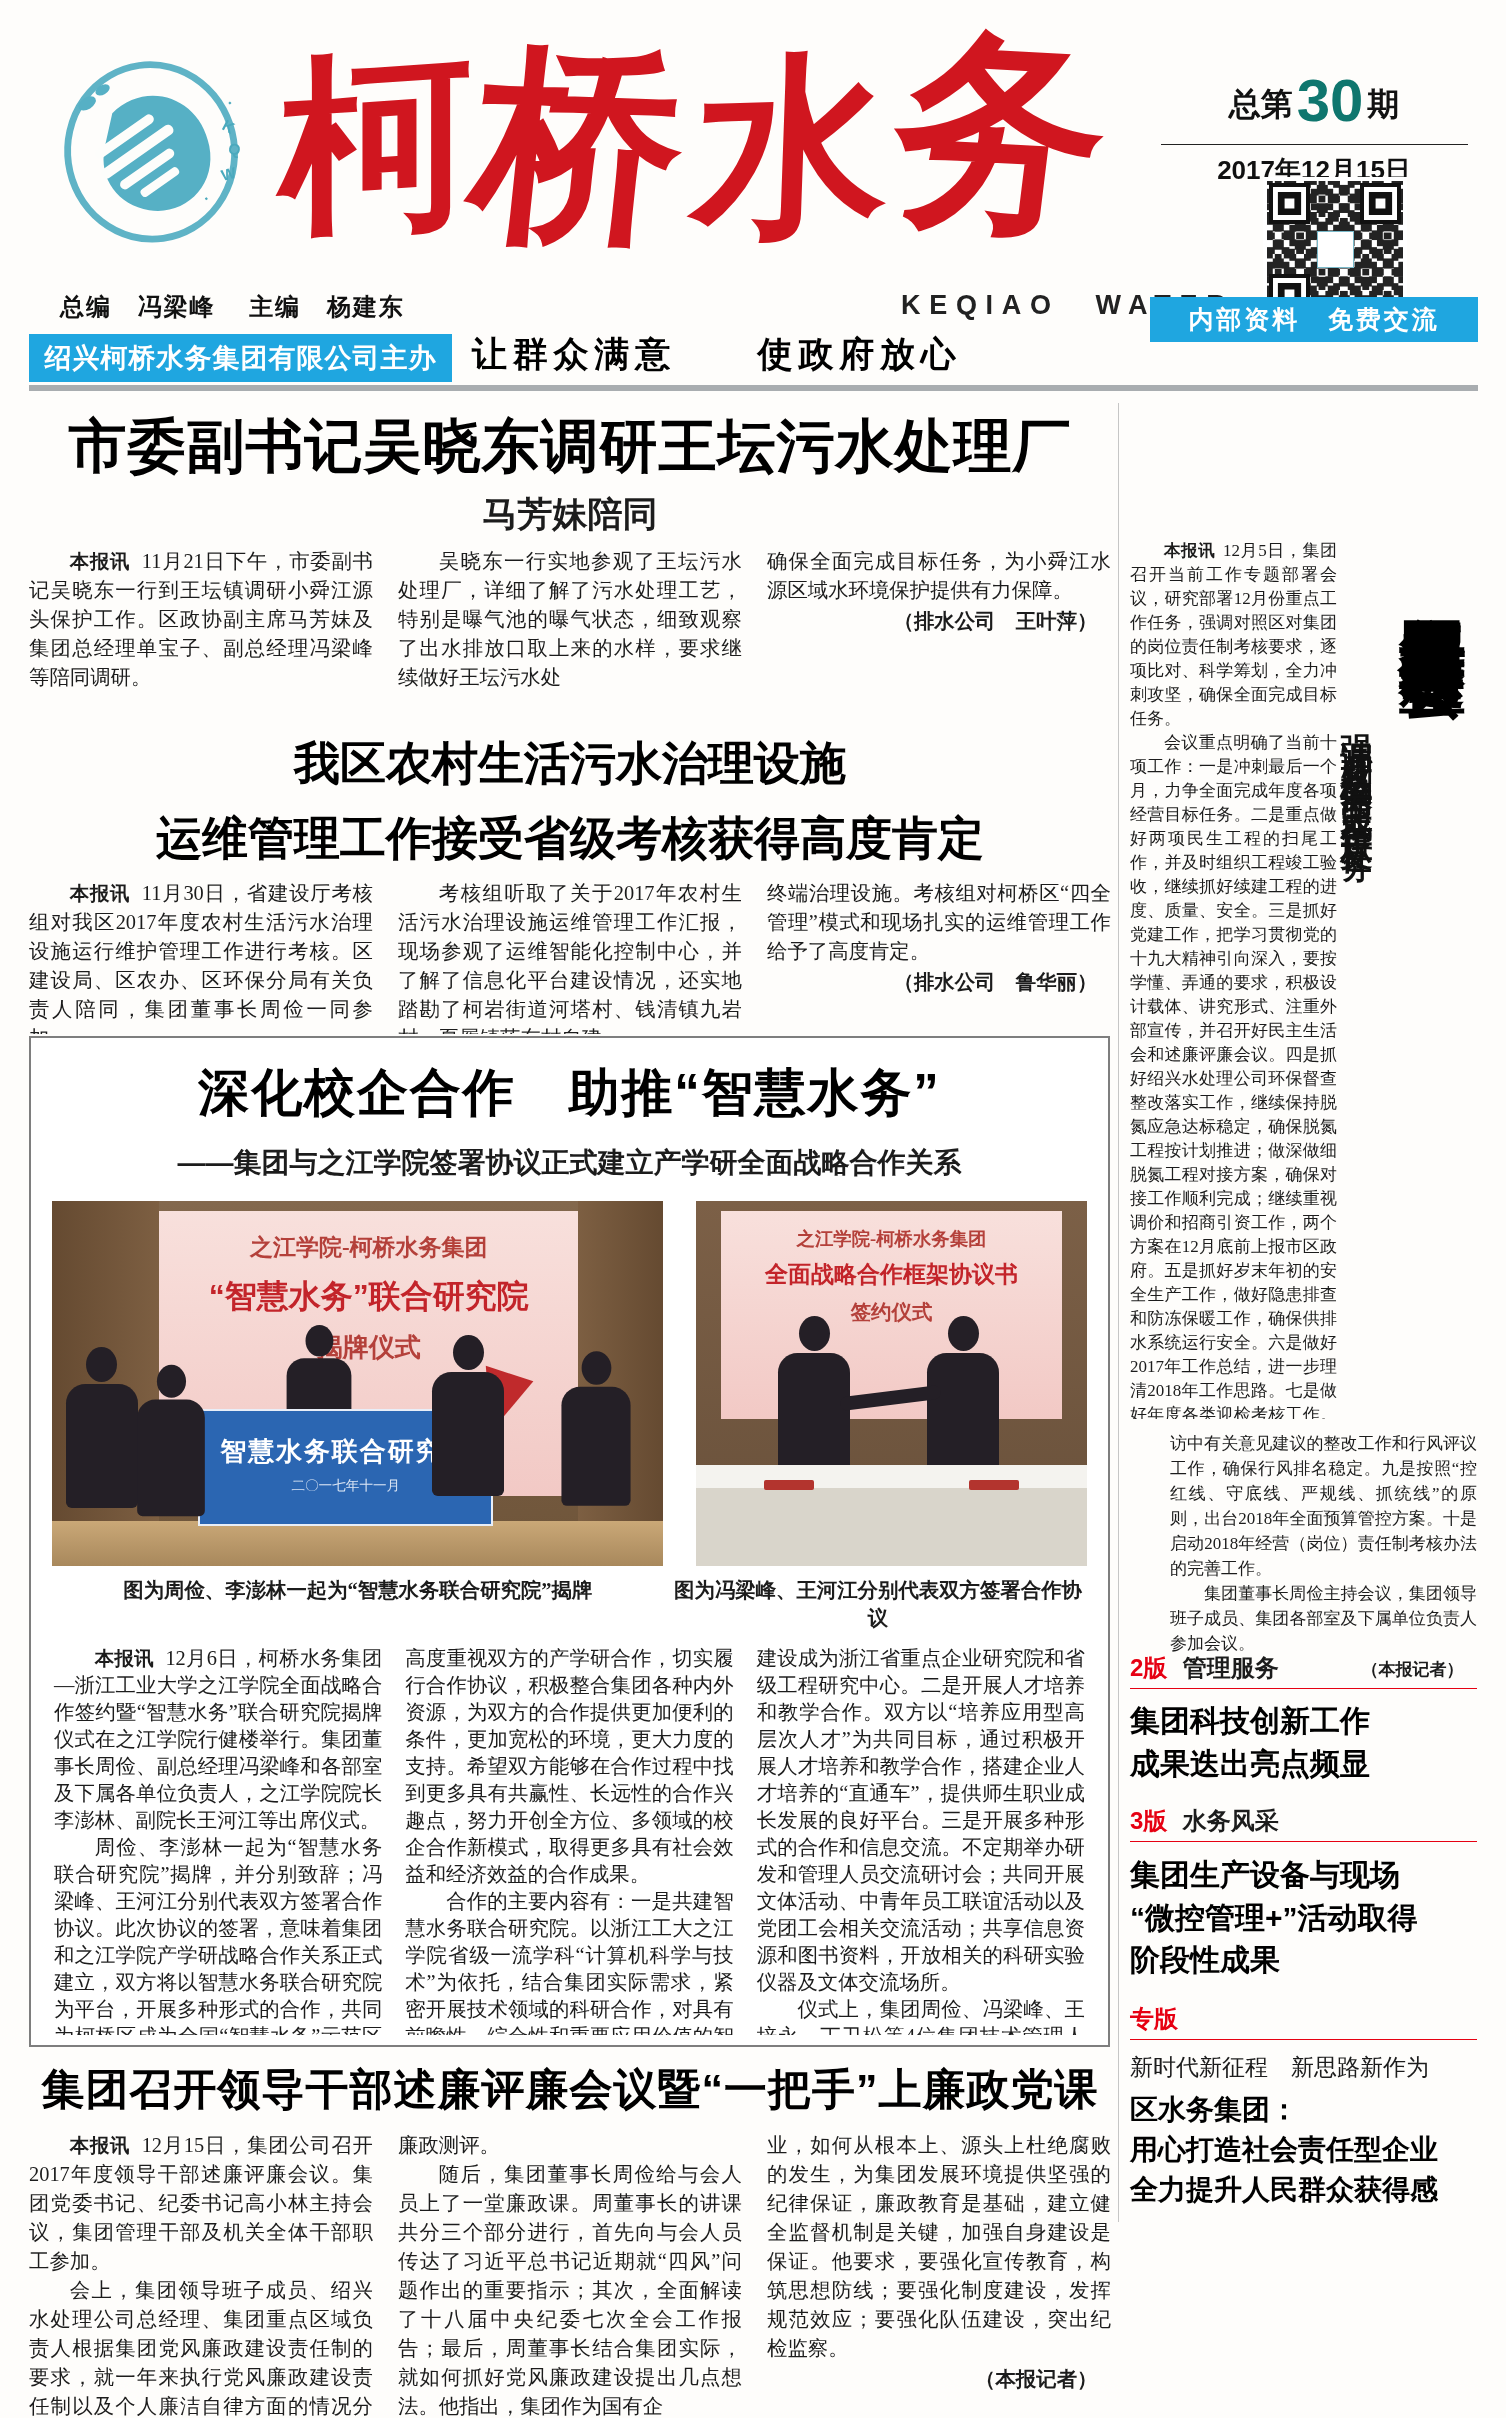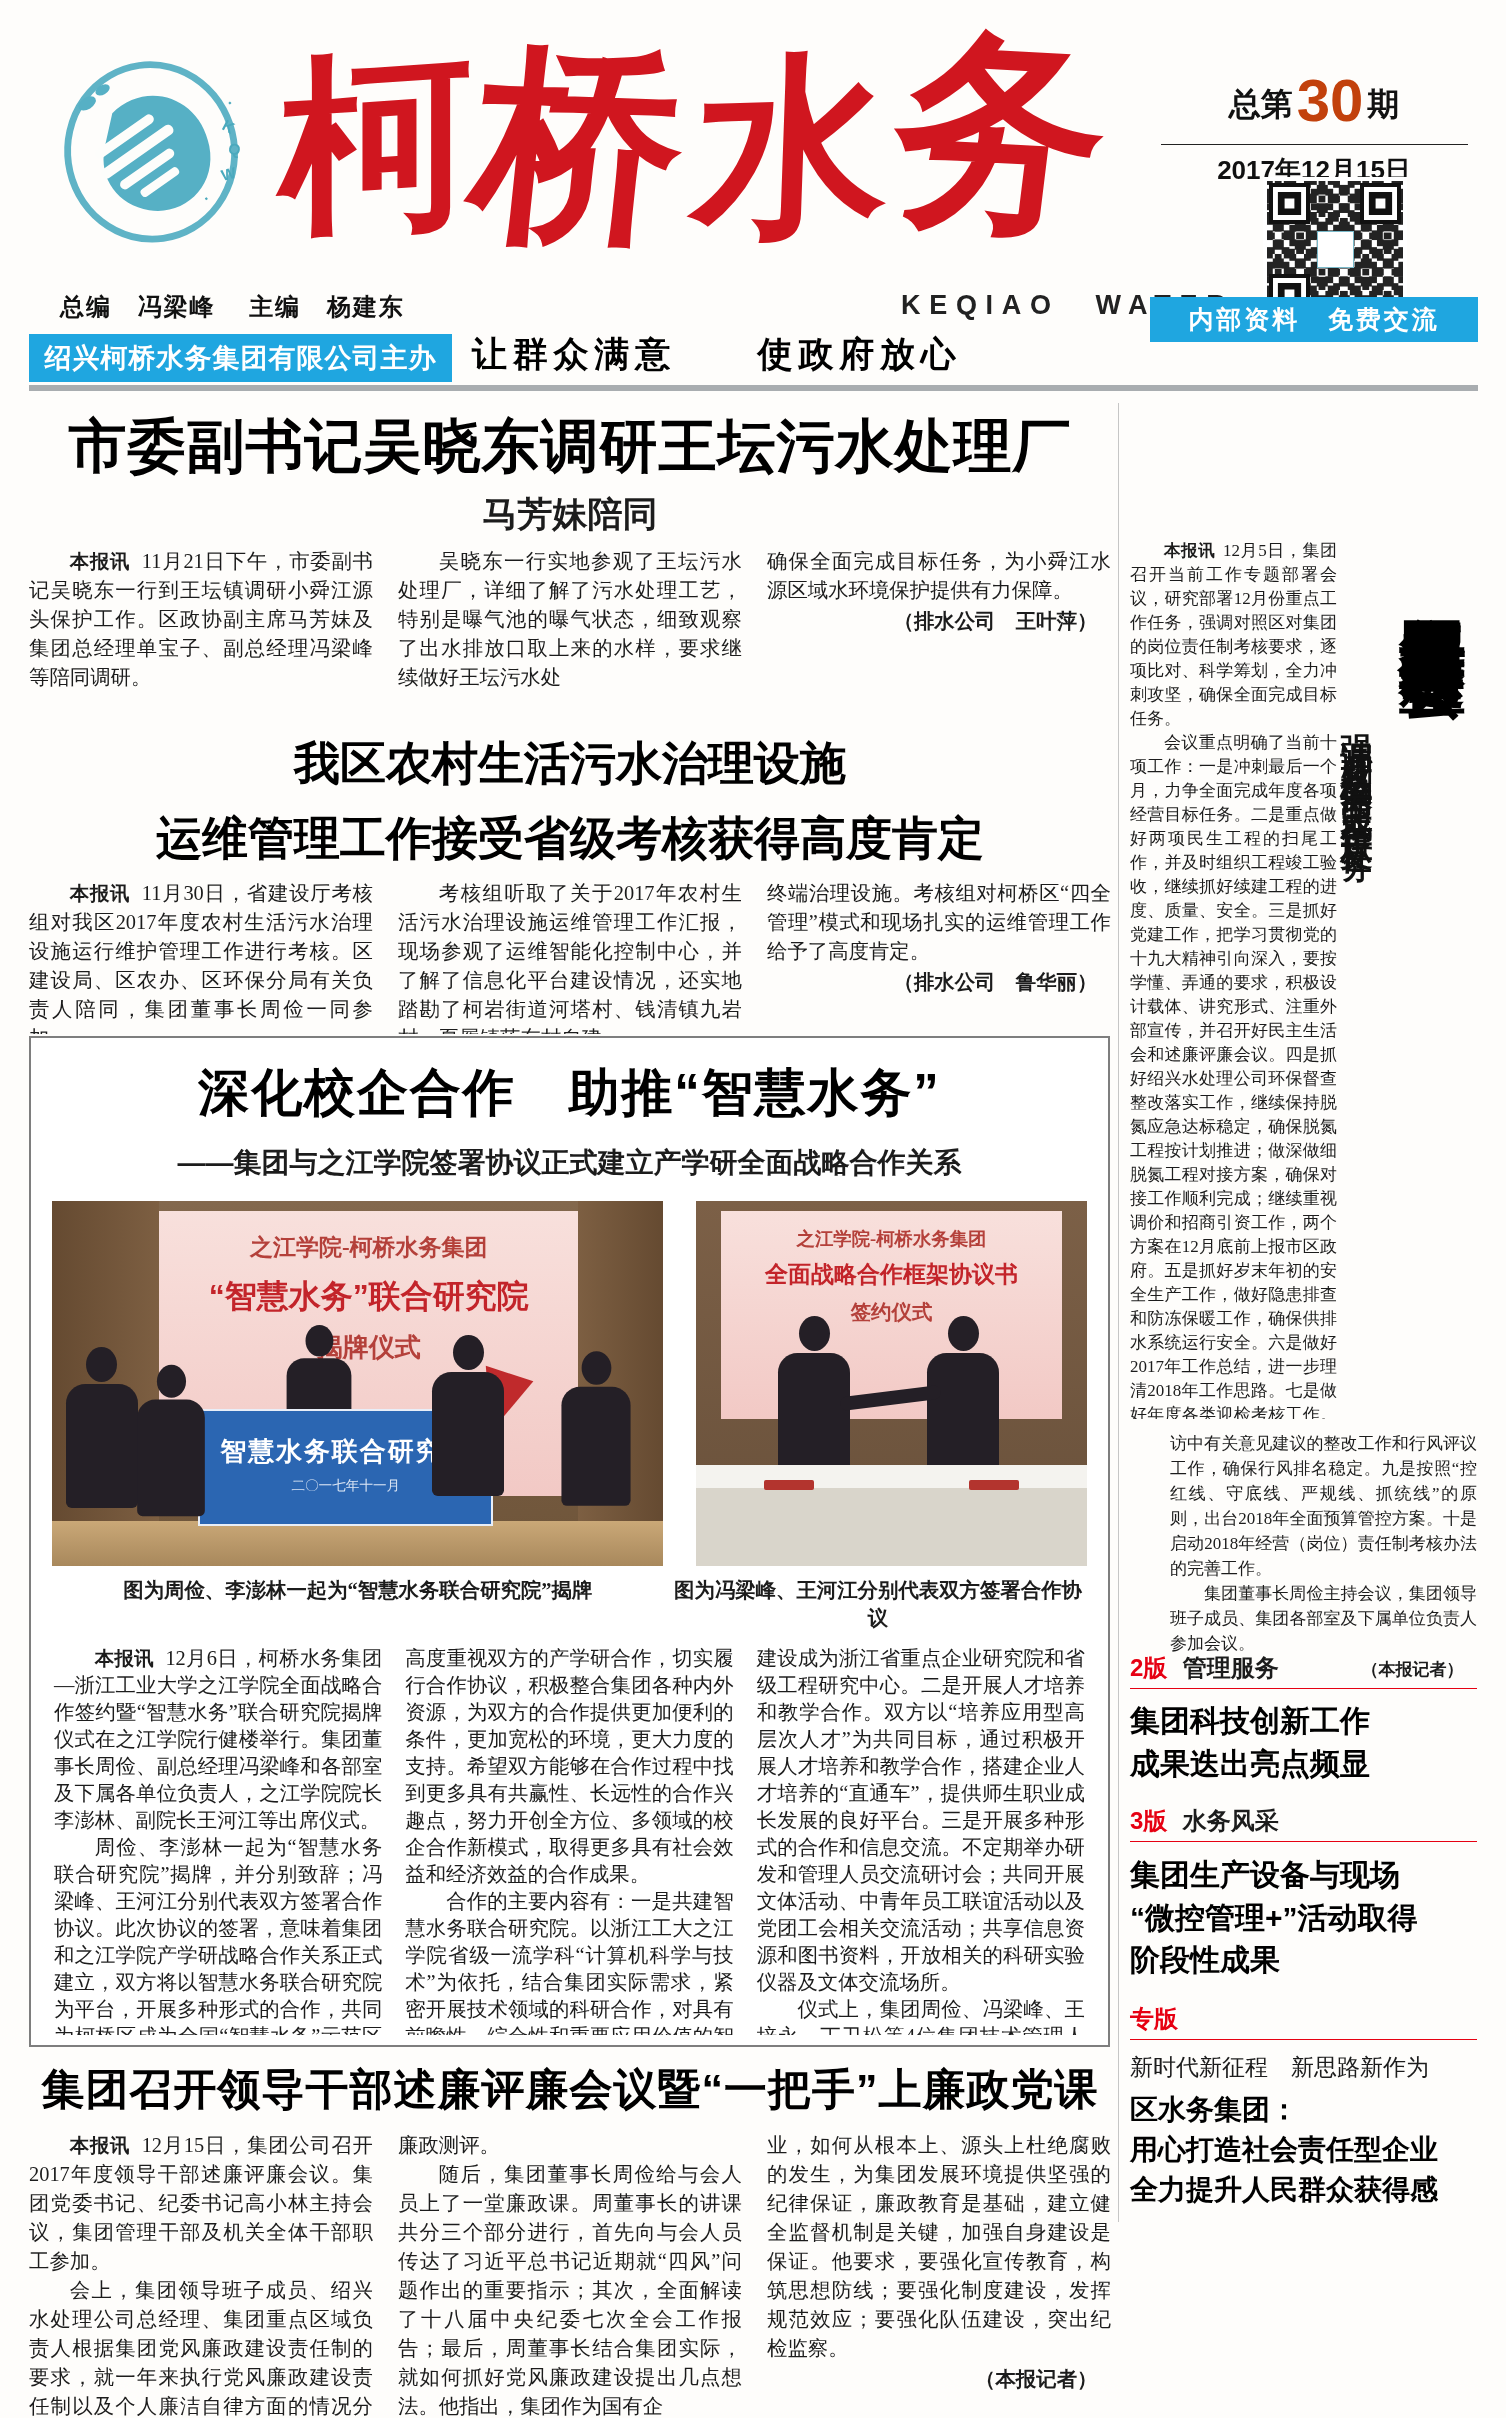--- a/index.html
+++ b/index.html
@@ -14,21 +14,21 @@
       font-weight:bold;white-space:nowrap;transform:skewX(-4deg);}
   .mast-title span{display:inline-block;line-height:1;}
   .mast-title span:nth-child(1){font-size:192px;transform:rotate(-4deg) translateY(25px);}
   .mast-title span:nth-child(2){font-size:208px;transform:rotate(2deg) translateY(33px);margin-left:5.8px;}
   .mast-title span:nth-child(3){font-size:194px;transform:rotate(-2deg) translateY(29px);margin-left:9.7px;}
   .mast-title span:nth-child(4){font-size:212px;transform:rotate(3deg) translateY(21.3px);margin-left:7.8px;}
   .title-en{left:901px;top:287px;font-size:27px;letter-spacing:8.7px;color:#222;font-weight:600;}
   .editors{left:60px;top:291px;font-size:24px;letter-spacing:1.9px;color:#111;font-weight:600;}
 
   .issue{left:1150px;top:66px;width:328px;text-align:center;color:#111;font-weight:700;}
-  .issue .n{color:#c2410c;font-size:60px;font-weight:700;vertical-align:-5.8px;padding:0 3.9px;}
+  .issue .n{color:#0f766e;font-size:60px;font-weight:700;vertical-align:-5.8px;padding:0 3.9px;}
   .issue .t{font-size:32px;}
   .issue-rule{left:1161px;top:144px;width:307px;height:0;border-top:1.9px solid #222;}
   .pub-date{left:1150px;top:153px;width:328px;text-align:center;font-size:26px;font-weight:600;color:#111;}
 
   .qr{left:1263px;top:177px;width:144px;height:144px;background:#fff;}
   .qr-noise{position:absolute;inset:3.9px;opacity:.92;background:
      conic-gradient(#111 25%, transparent 0 50%, #111 0 75%, transparent 0) 0 0/14.6px 14.6px,
      conic-gradient(transparent 25%, #111 0 50%, transparent 0 75%, #111 0) 5.8px 3.9px/22px 18.4px;}
   .fp{position:absolute;width:33px;height:33px;border:4.9px solid #111;background:#fff;
       box-shadow:inset 0 0 0 4.9px #fff, inset 0 0 0 11.6px #111;}

